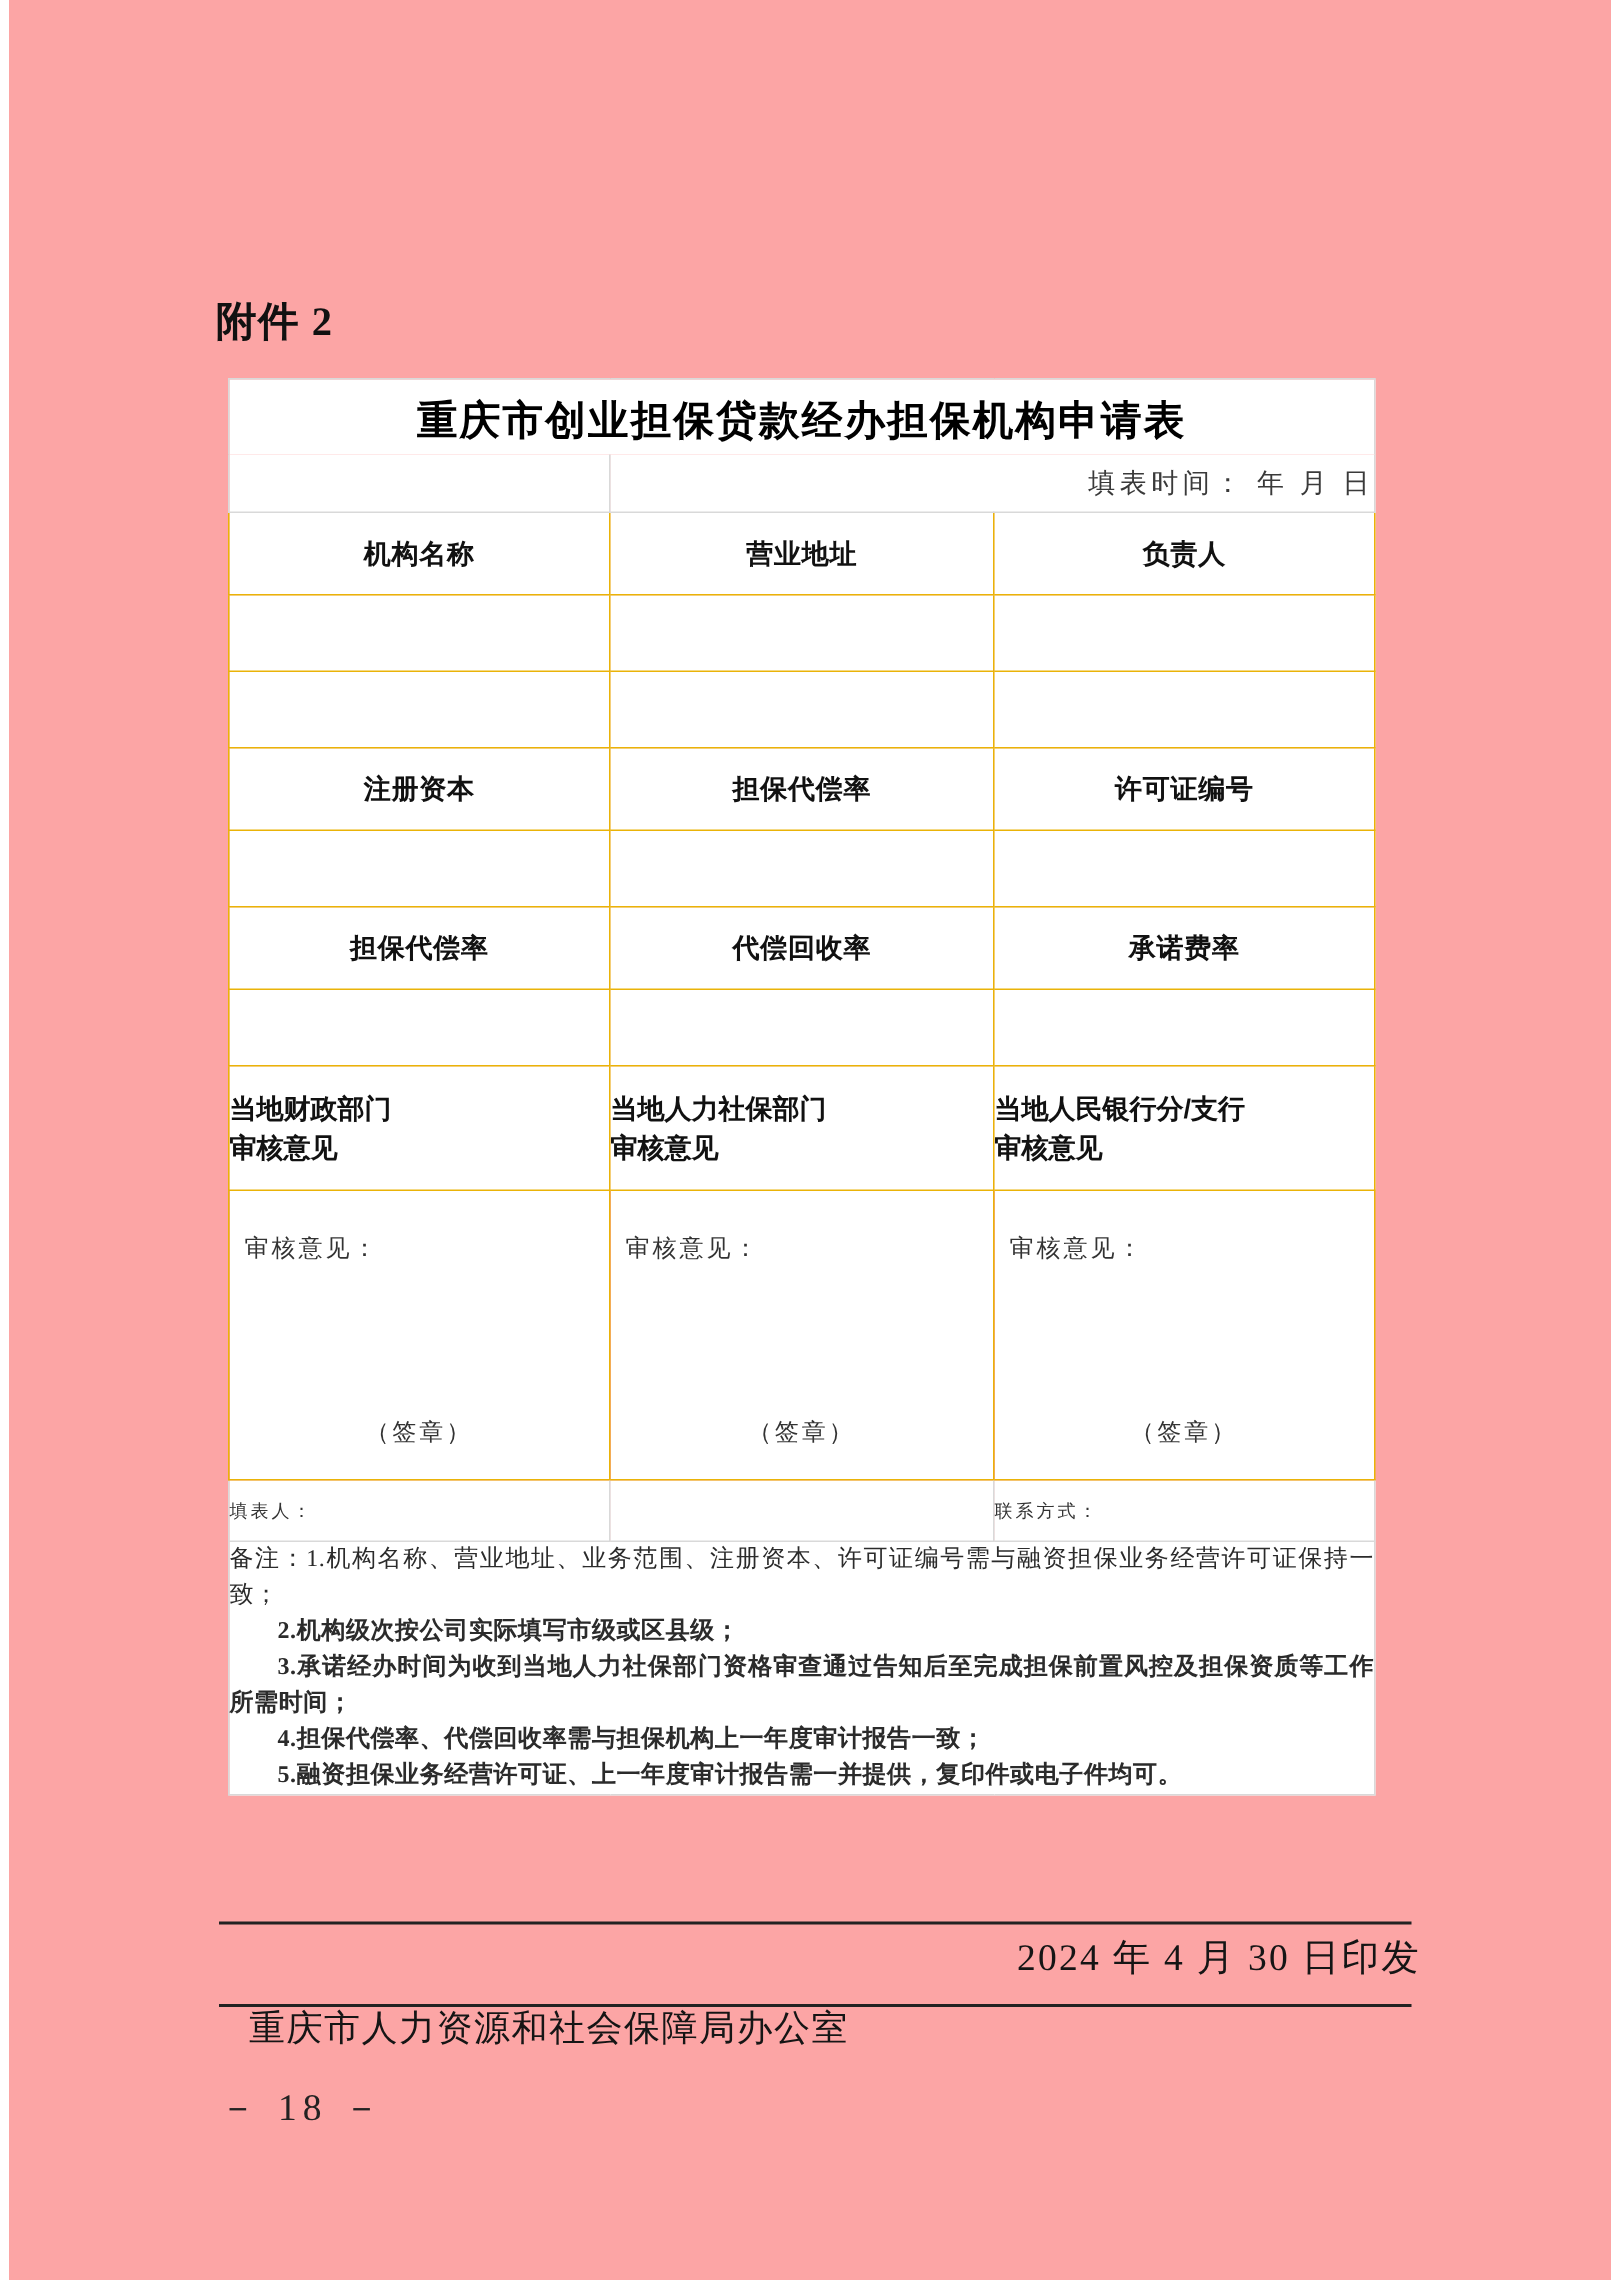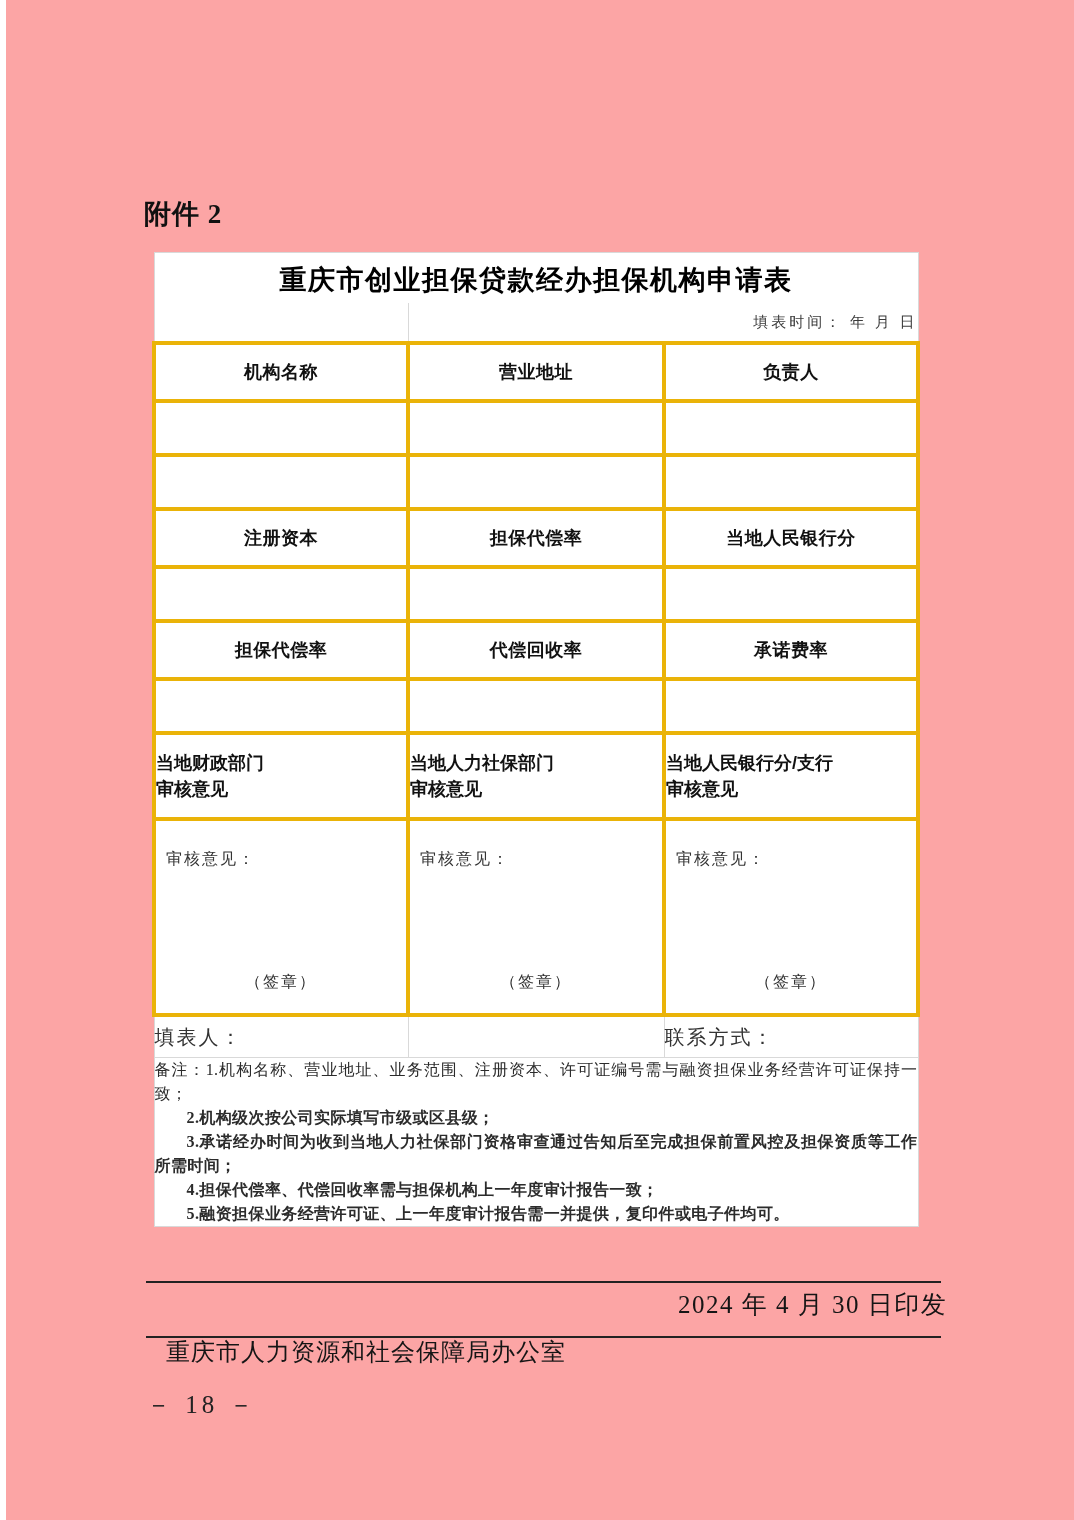--- a/index.html
+++ b/index.html
@@ -48,21 +48,21 @@
   table.form {
     border-collapse: collapse;
     width: 764px;
     table-layout: fixed;
   }
   table.form td {
     padding: 0;
     vertical-align: middle;
     background: #fff;
   }
-  .b-dark  { border: 4px solid #eab308; }
+  .b-dark  { border: 1px solid #eab308; }
 
   
   .title-cell {
     height: 50px;
     text-align: center;
     border: 1px solid #d9d9d9;
     border-bottom: none;
   }
   .title-text {
     font-size: 27px;
@@ -80,21 +80,21 @@
     border: 1px solid #d9d9d9;
     border-top: none;
   }
   .date-right {
     height: 38px;
     border: 1px solid #d9d9d9;
     border-top: none;
     border-left: none;
     text-align: right;
     padding-right: 14px;
-    font-size: 15px;
+    font-size: 18px;
     color: #3a3a3a;
     letter-spacing: 3px;
     font-family: "Liberation Serif", "DejaVu Serif", serif;
     white-space: nowrap;
   }
 
   
   td.lbl {
     height: 54px;
     text-align: center;
@@ -148,21 +148,21 @@
     font-size: 16px;
     letter-spacing: 2px;
     color: #333;
     font-family: "Liberation Serif", "DejaVu Serif", serif;
   }
 
   
   td.filler {
     height: 40px;
     border: 1px solid #d9d9d9;
-    font-size: 20px;
+    font-size: 12px;
     letter-spacing: 2px;
     color: #333;
     padding-left: 10px;
     font-family: "Liberation Serif", "DejaVu Serif", serif;
     white-space: nowrap;
   }
 
   
   td.notes {
     border: 1px solid #d9d9d9;
@@ -270,21 +270,21 @@
 
         <tr>
           <td class="b-dark blank"></td>
           <td class="b-dark blank"></td>
           <td class="b-dark blank"></td>
         </tr>
 
         <tr>
           <td class="b-dark lbl">注册资本</td>
           <td class="b-dark lbl">担保代偿率</td>
-          <td class="b-dark lbl">当地人民银行分</td>
+          <td class="b-dark lbl">许可证编号</td>
         </tr>
         <tr>
           <td class="b-dark blank"></td>
           <td class="b-dark blank"></td>
           <td class="b-dark blank"></td>
         </tr>
 
         <tr>
           <td class="b-dark lbl">担保代偿率</td>
           <td class="b-dark lbl">代偿回收率</td>

